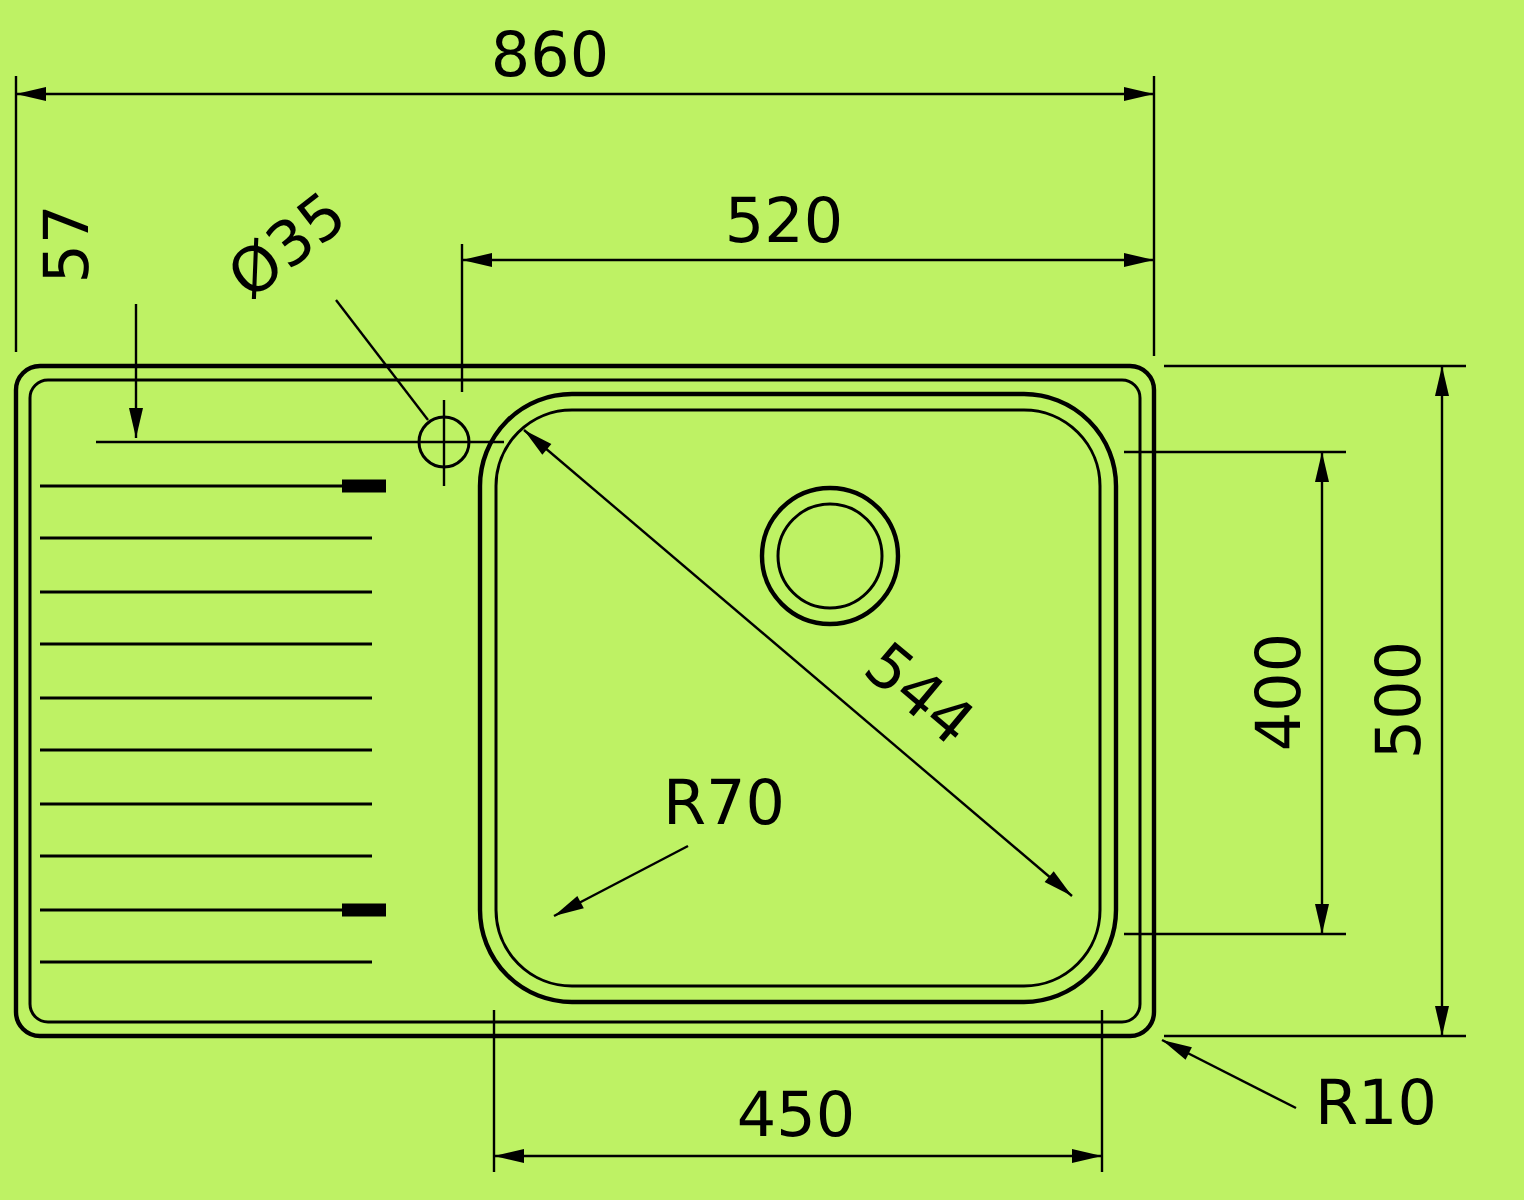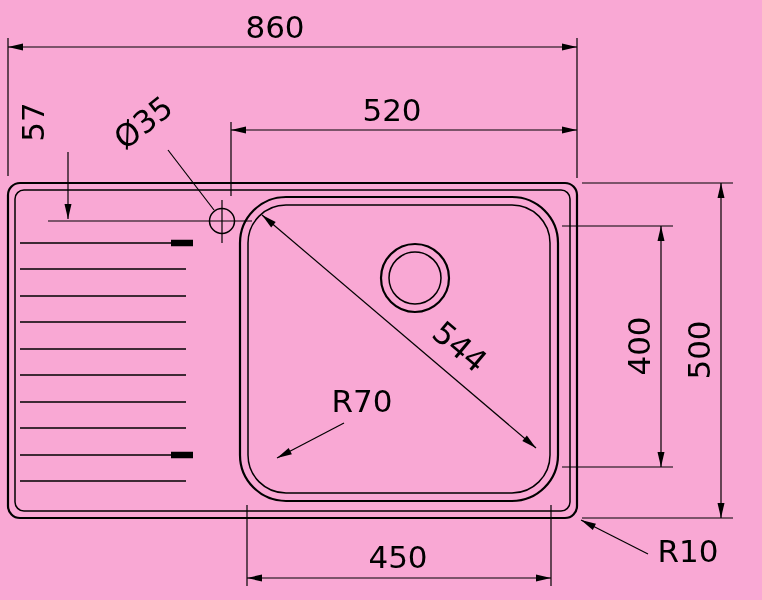--- a/index.html
+++ b/index.html
@@ -1,16 +1,16 @@
 <!DOCTYPE html>
 <html><head>
 <meta charset="utf-8">
 <style>
   html,body{margin:0;padding:0;background:#ffffff}
-  .stage{width:762px;height:600px;position:relative;background:#f9a8d4;overflow:hidden}
+  .stage{width:762px;height:600px;position:relative;background:#bef264;overflow:hidden}
   svg{display:block}
   text{font-family:"DejaVu Sans","Liberation Sans",sans-serif;font-size:31px;fill:#000000}
   .out{fill:none;stroke:#000000;stroke-width:2.2}
   .in{fill:none;stroke:#000000;stroke-width:1.5}
   .dim{fill:none;stroke:#000000;stroke-width:1.2}
   .groove{fill:none;stroke:#000000;stroke-width:1.4}
   .cap{fill:none;stroke:#000000;stroke-width:6.5}
 </style>
 </head>
 <body>

